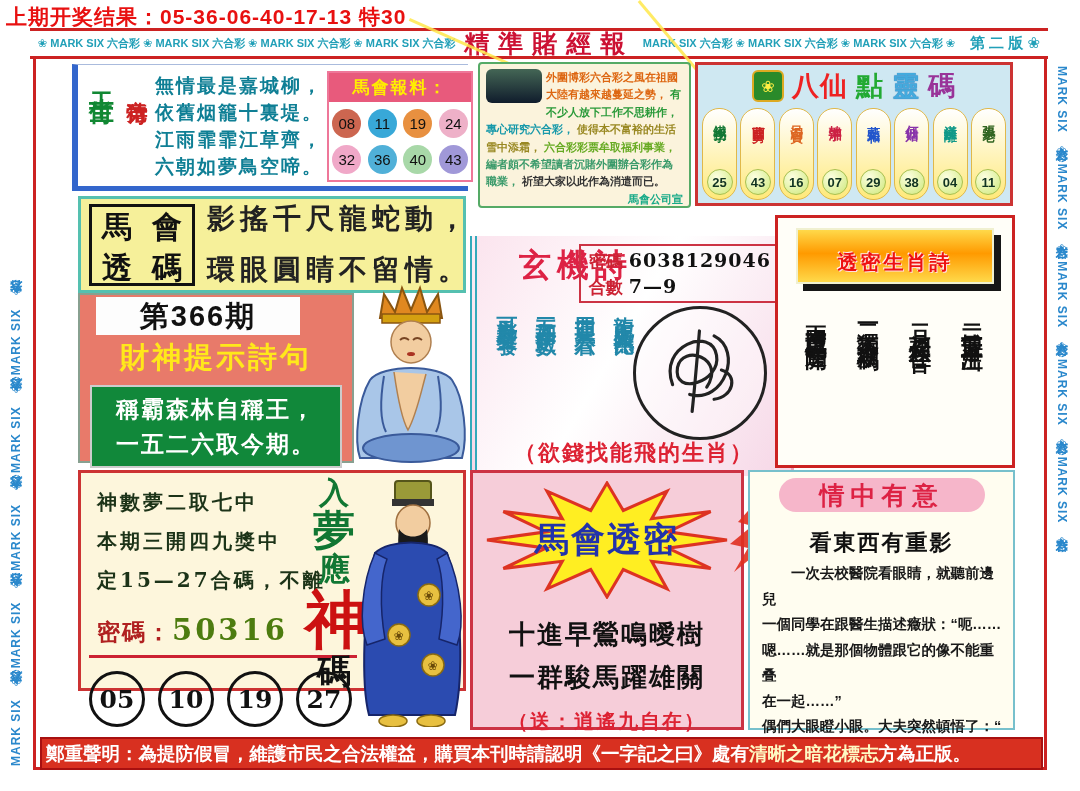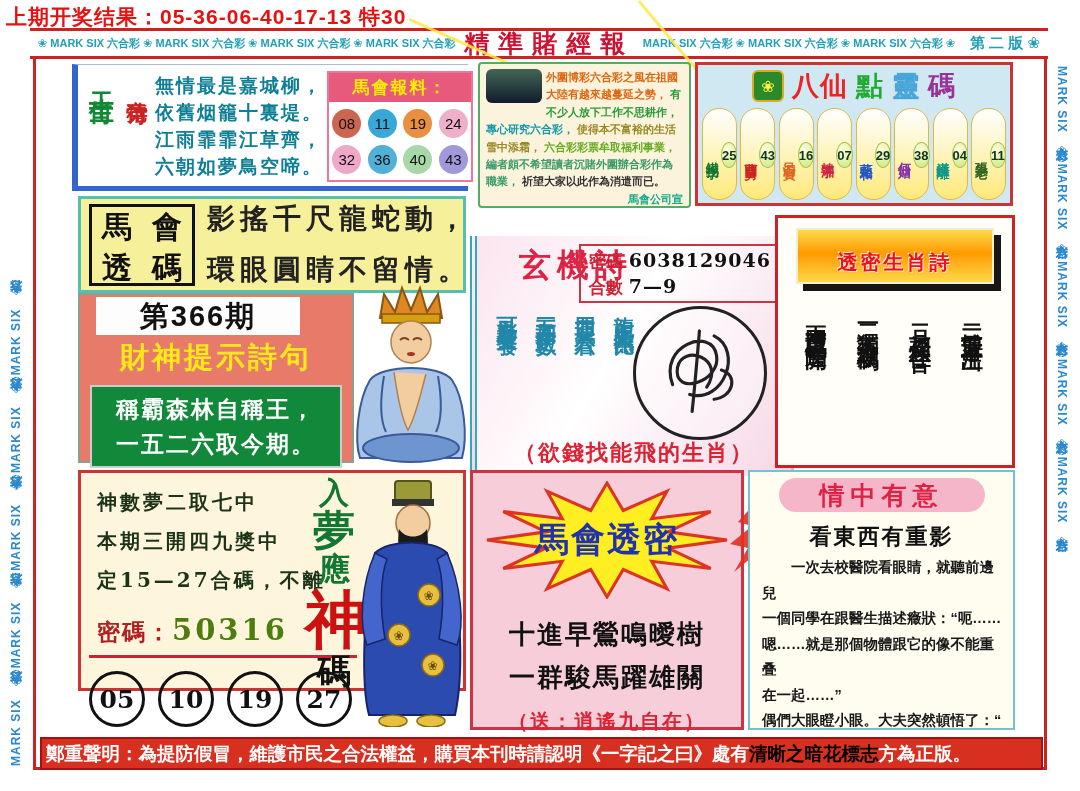--- a/index.html
+++ b/index.html
@@ -46,21 +46,21 @@
   .c0{color:#dd6611}.c1{color:#2a9a3a}.c2{color:#1899aa}.c3{color:#998822}.c4{color:#66aa22}.c5{color:#3a9a6a}.c6{color:#333}
   .sign{display:block;text-align:right;color:#18aa88;}
 
   
   #p-baxian{left:695px;top:62px;width:318px;height:144px;background:#cfe8f2;border:3px solid #cc3333;padding:2px 4px;}
   .bx-titlerow{display:flex;align-items:center;justify-content:center;gap:8px;height:38px;}
   .bx-icon{width:28px;height:28px;background:#2a8a2a;border:2px solid #ddaa22;border-radius:6px;color:#ffee44;font-size:16px;display:flex;align-items:center;justify-content:center;flex-shrink:0;}
   .bx-t{font-size:27px;font-weight:bold;letter-spacing:1px;}
   .bxt0{color:#ee2222}.bxt1{color:#22aa33}.bxt2{color:#44aadd;text-shadow:0 0 1px #2266aa}.bxt3{color:#993399}
   .bx-cols{display:flex;justify-content:space-between;margin-top:3px;}
-  .bx-cap{width:35px;height:92px;border-radius:17px;background:linear-gradient(#ffffff,#ffe97a);border:1px solid #e0b84a;display:flex;flex-direction:row;align-items:center;justify-content:space-between;padding:6px 0 4px;box-sizing:border-box;}
+  .bx-cap{width:35px;height:92px;border-radius:17px;background:linear-gradient(#ffffff,#ffe97a);border:1px solid #e0b84a;display:flex;flex-direction:column;align-items:center;justify-content:space-between;padding:6px 0 4px;box-sizing:border-box;}
   .bx-name{writing-mode:vertical-rl;font-size:13px;font-weight:bold;letter-spacing:2px;}
   .bxc0{color:#117733}.bxc1{color:#cc2222}.bxc2{color:#dd6622}.bxc3{color:#cc2244}
   .bxc4{color:#2255cc}.bxc5{color:#8833aa}.bxc6{color:#119988}.bxc7{color:#336622}
   .bx-num{width:24px;height:24px;border-radius:50%;background:radial-gradient(circle at 35% 30%,#fdffe0,#cde87a);border:1px solid #a8c050;font-size:13px;font-weight:bold;display:flex;align-items:center;justify-content:center;color:#113322;}
 
   
   #p-touma{left:78px;top:196px;width:388px;height:97px;background:#f6f09a;border:3px solid #55c0b0;display:flex;align-items:center;padding:6px 8px;gap:12px;}
   .tm-box{border:3px solid #111;width:100px;height:76px;display:grid;grid-template-columns:1fr 1fr;place-items:center;font-family:"DejaVu Serif",serif;font-size:30px;font-weight:bold;color:#111;flex-shrink:0;}
   .tm-poem{font-family:"DejaVu Serif",serif;font-size:28px;font-weight:bold;color:#222;line-height:1.8;letter-spacing:5px;white-space:nowrap;}
 
@@ -110,28 +110,28 @@
   .star-wrap{position:relative;width:244px;height:118px;margin:8px auto 0;}
   .star-title{position:absolute;inset:0;display:flex;align-items:center;justify-content:center;color:#2233aa;font-size:34px;font-weight:bold;letter-spacing:2px;}
   .tmi-lines{margin-top:14px;text-align:center;font-size:26px;font-weight:bold;color:#111;line-height:1.65;letter-spacing:2px;}
   .tmi-send{margin-top:9px;text-align:center;color:#dd2233;font-size:20px;font-weight:bold;letter-spacing:2px;}
 
   
   #decor-star{left:726px;top:492px;width:30px;height:90px;}
 
   
   #p-qingzhong{left:748px;top:470px;width:267px;height:260px;background:#fffdf0;border:2px solid #77c0cc;}
-  .qz-titlebar{width:206px;height:34px;margin:6px auto 10px;background:#f6b6ca;border-radius:17px;display:flex;align-items:center;justify-content:center;}
+  .qz-titlebar{width:206px;height:34px;margin:6px auto 16px;background:#f6b6ca;border-radius:17px;display:flex;align-items:center;justify-content:center;}
   .qz-title{color:#dd2244;font-size:25px;font-weight:bold;letter-spacing:6px;}
   .qz-sub{text-align:center;font-size:22px;font-weight:bold;color:#111;margin-top:3px;letter-spacing:2px;}
   .qz-body{padding:3px 8px 0 12px;font-size:14.5px;font-weight:bold;color:#191919;line-height:1.76;white-space:pre-line;}
 
   
   #p-disclaimer{left:40px;top:737px;width:1003px;height:33px;background:#d83020;border:2px solid #a81010;color:#fff;font-size:18.5px;font-weight:bold;display:flex;align-items:center;padding:0 4px;white-space:nowrap;}
-  .dc-hl{color:#000000;}
+  .dc-hl{color:#fef9c3;}
 </style>
 </head>
 <body>
 
 <div id="page">
 
   <div id="topline" class="abs">上期开奖结果：05-36-06-40-17-13 特30</div>
 
   <div id="headerbar" class="abs">
     <span class="pattern">❀ MARK SIX 六合彩 ❀ MARK SIX 六合彩 ❀ MARK SIX 六合彩 ❀ MARK SIX 六合彩</span>

